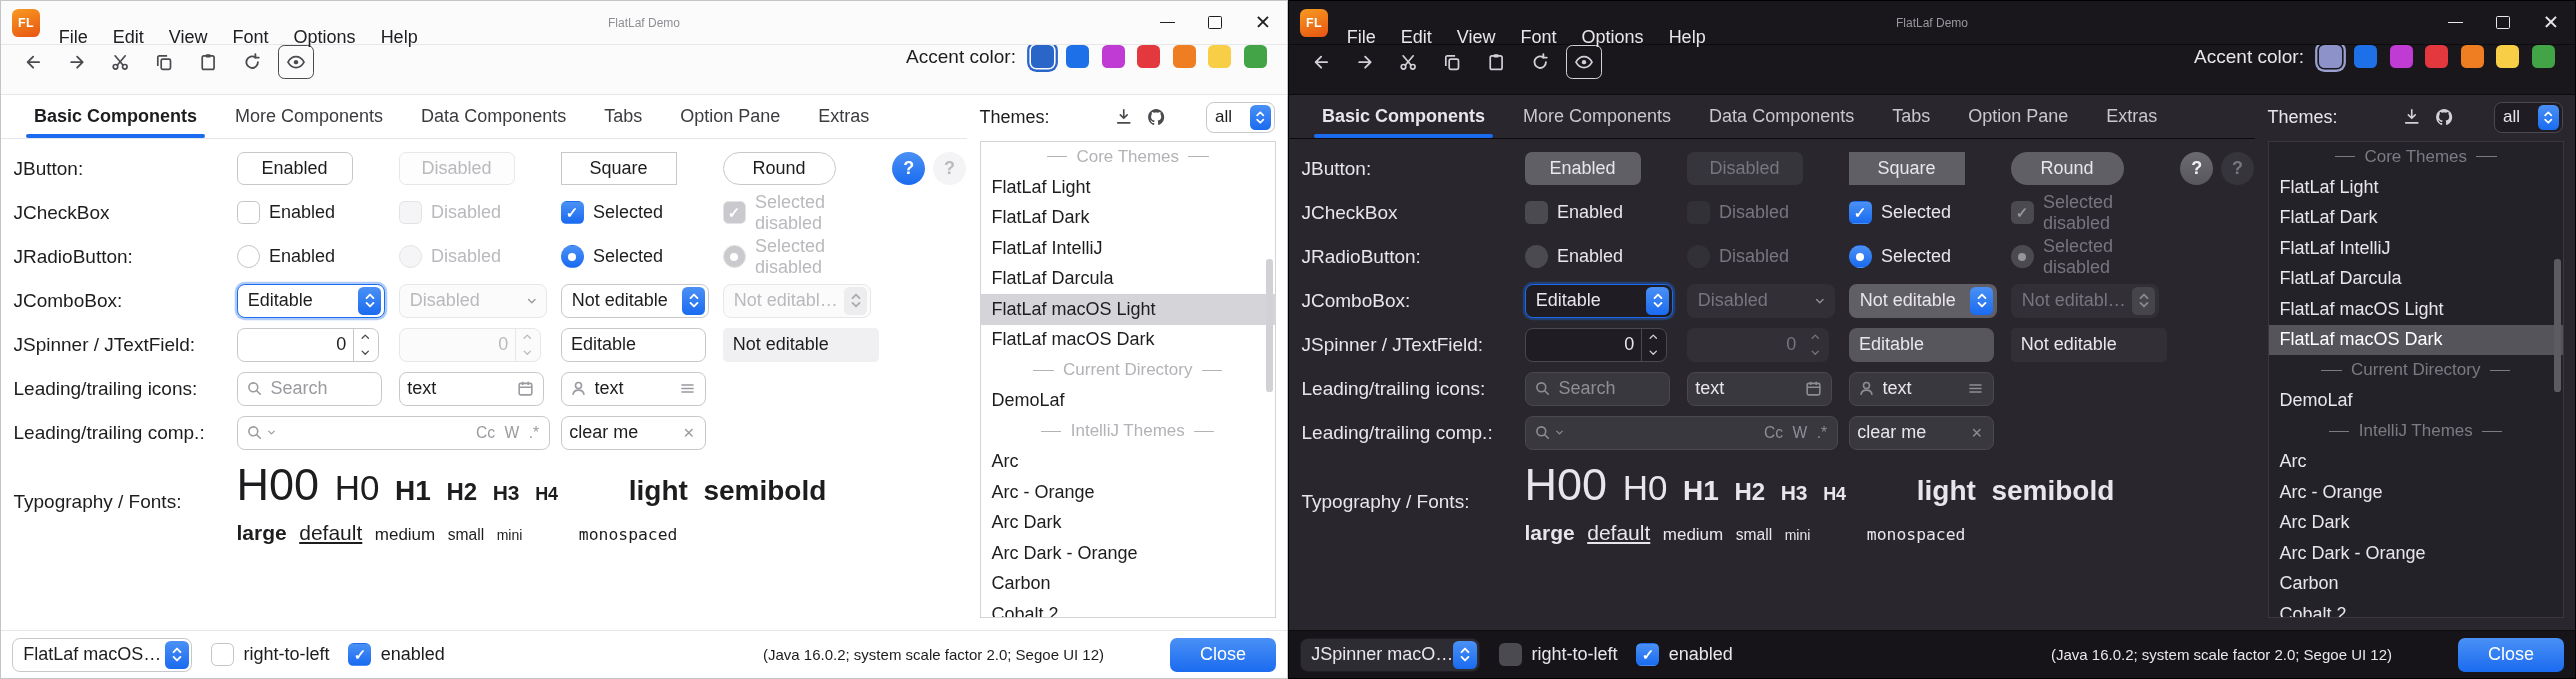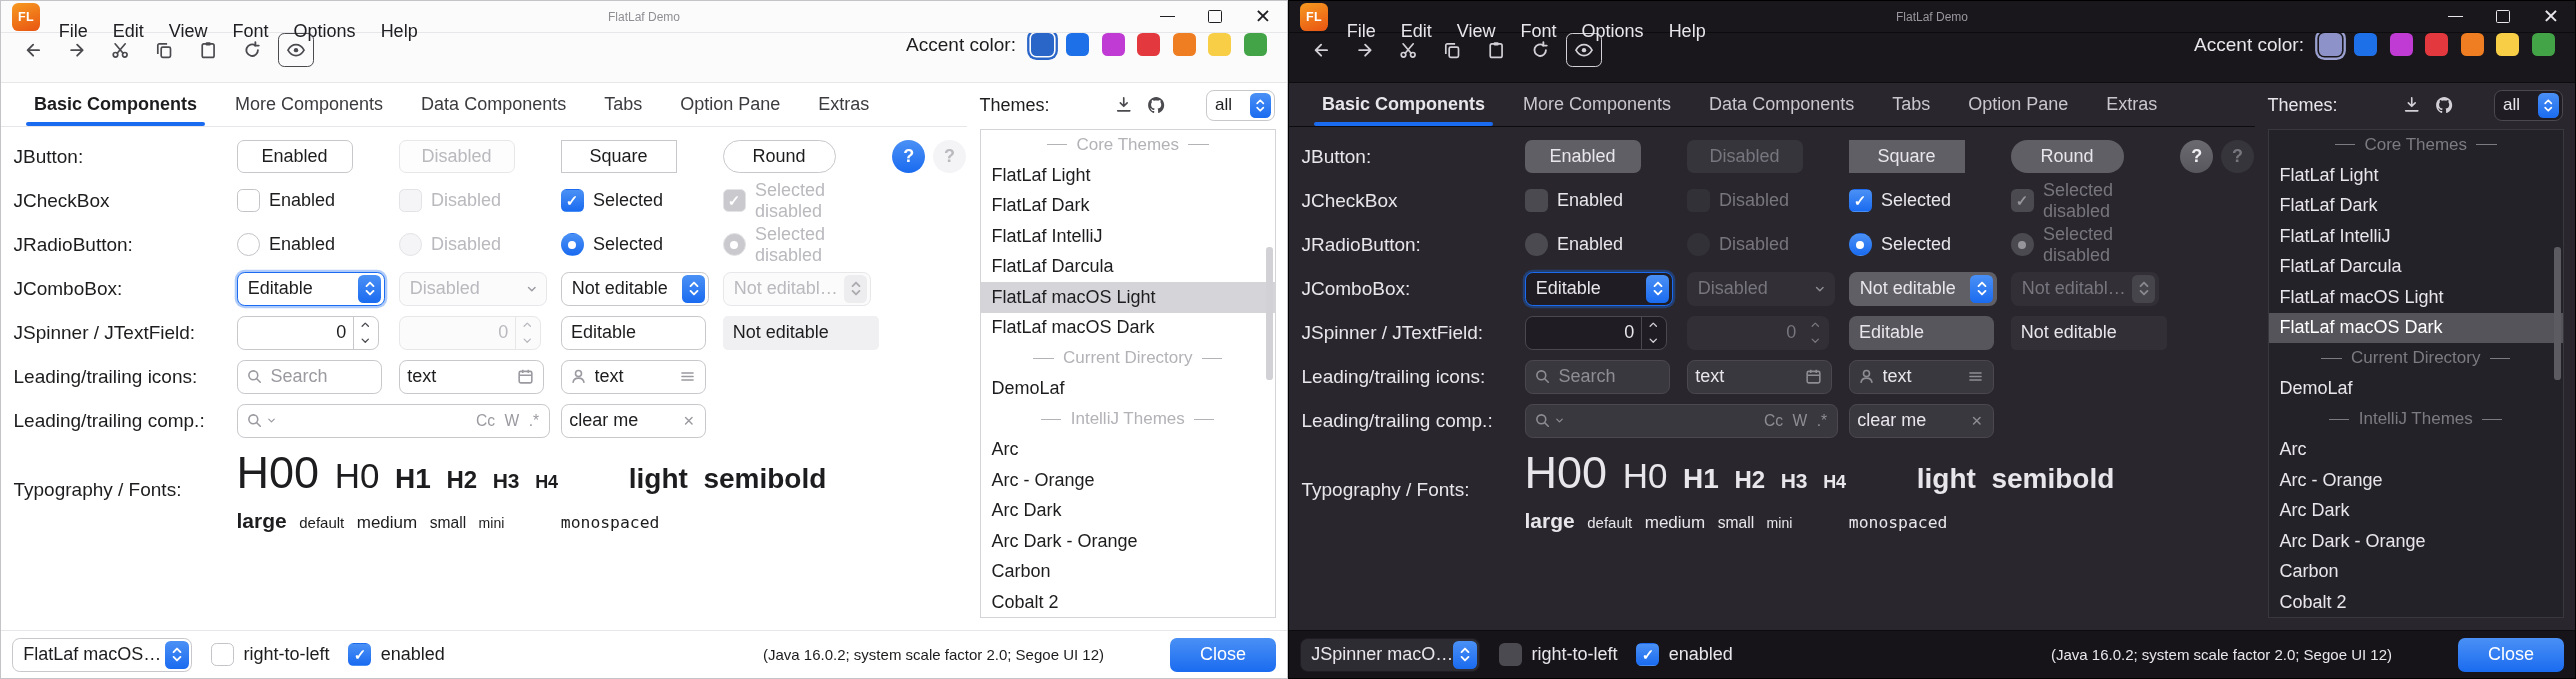--- a/index.html
+++ b/index.html
@@ -50,21 +50,21 @@
     --seg-disabled-bg:#47454c; --seg-disabled-fg:#8a888f;
     --list-border:#3a383f; --list-bg:#242229; --sel-bg:#55545b; --sel-fg:#ffffff; --cat-fg:#7d7b82;
     --thumb:#5c5b62;
     --bottom-bg:#161419; --bcombo-bg:#2e2c33; --bcombo-border:#1f1d23;
     --help-bg:linear-gradient(#6b6a71,#58575e); --help-fg:#f1f0f3;
     --help-dis-bg:#37353c; --help-dis-fg:#77757d;
   }
 
   
   .titlebar {
-    position:relative; height:32px; flex:none; display:flex; align-items:center;
+    position:relative; height:44px; flex:none; display:flex; align-items:center;
     background:var(--titlebar-bg); color:var(--titlebar-fg);
     border-bottom:0.8px solid var(--bar-border); padding-left:11px;
   }
   .app-icon {
     width:28px; height:28px; border-radius:6.3px; flex:none;
     background:linear-gradient(160deg,#f79a21,#e85412);
     display:flex; align-items:center; justify-content:center;
     color:#fff; font-weight:bold; font-size:12.5px; letter-spacing:0.4px;
   }
   .menubar { display:flex; align-items:center; margin-left:6.3px; height:100%;margin-top:30px; }
@@ -179,21 +179,21 @@
   
   .typo-row { height:auto; margin-top:4.7px; display:flex; align-items:center; }
   .typo { display:flex; flex-direction:column; }
   .typo1 { display:flex; align-items:baseline; gap:15.6px; }
   .typo2 { display:flex; align-items:baseline; gap:12.5px; margin-top:9.4px; }
   .h00 { font-size:45px; } .h0 { font-size:35px; }
   .h1 { font-size:28px; font-weight:600; } .h2 { font-size:24px; font-weight:600; }
   .h3 { font-size:21px; font-weight:600; } .h4 { font-size:18px; font-weight:700; }
   .w-light { font-size:28px; font-weight:700; margin-left:55px; }
   .w-semi { font-size:28px; font-weight:600; }
-  .t-large { font-size:21px; font-weight:600; } .t-default { font-size:15px; }
+  .t-large { font-size:21px; font-weight:600; } .t-default { font-size:21px;text-decoration:underline; }
   .t-medium { font-size:17px; } .t-small { font-size:15.6px; } .t-mini { font-size:14px; }
   .t-mono { font-size:16.4px; font-family:"DejaVu Sans Mono", monospace; margin-left:44px; }
 
   
   .themes-panel { width:320px; flex:none; display:flex; flex-direction:column; min-height:0; }
   .themes-header { height:44px; flex:none; display:flex; align-items:center; gap:11.7px; padding:0 12.5px 0 12.5px; }
   .themes-label { font-size:18px; color:var(--fg); margin-right:auto; }
   .ticon { color:var(--icon-fg); display:flex; align-items:center; }
   .themes-list { flex:1; min-height:0; margin:1.6px 11px 12.5px 12.5px; border:0.8px solid var(--list-border); background:var(--list-bg); position:relative; overflow:hidden; }
   .theme-item { height:30.5px; display:flex; align-items:center; padding:0 11px; font-size:18px; color:var(--fg); white-space:nowrap; }

